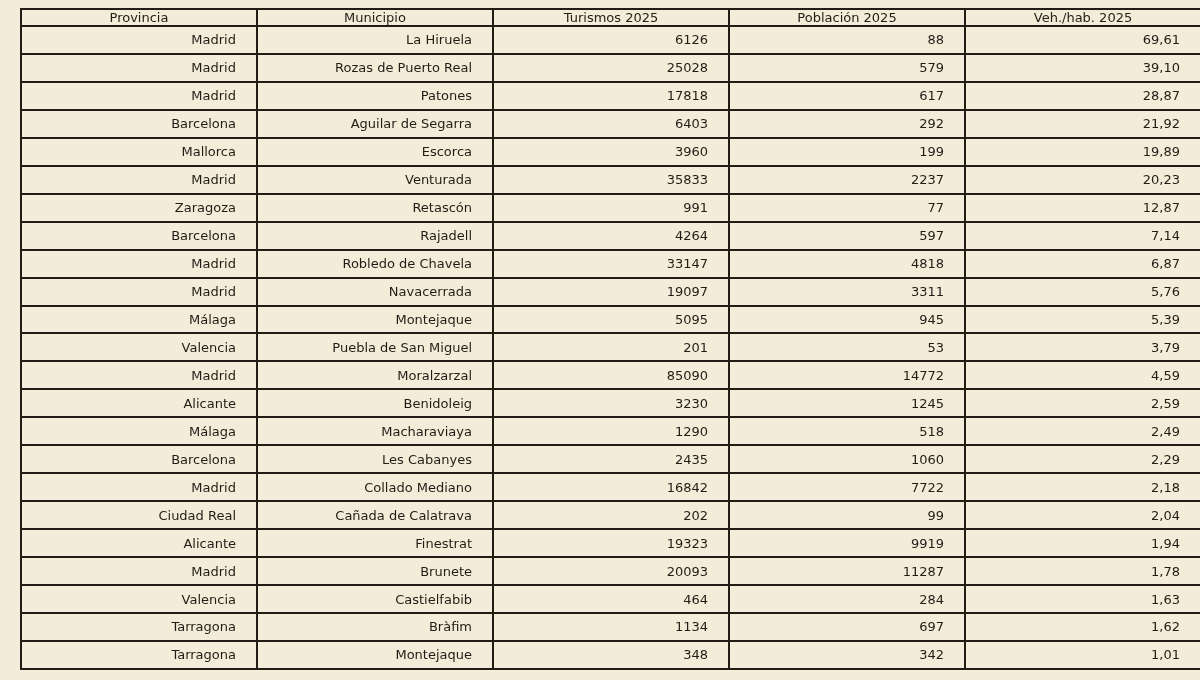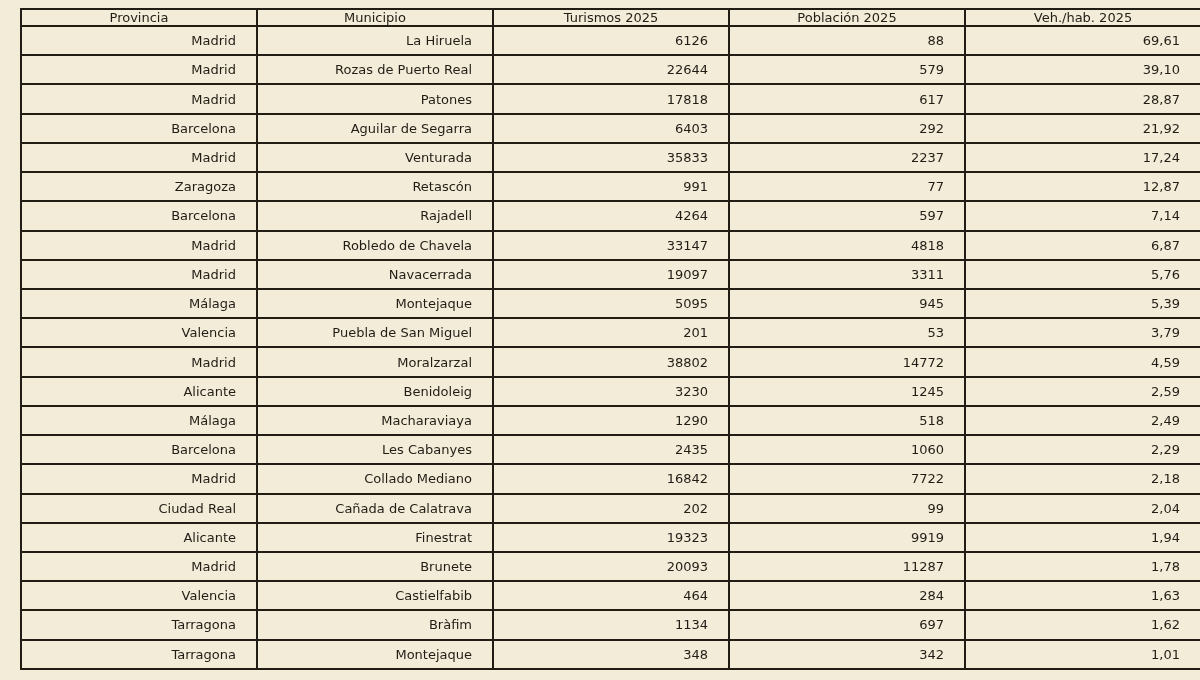--- a/index.html
+++ b/index.html
@@ -61,44 +61,51 @@
         <tr>
           <td>Madrid</td>
           <td>La Hiruela</td>
           <td>6126</td>
           <td>88</td>
           <td>69,61</td>
         </tr>
         <tr>
           <td>Madrid</td>
           <td>Rozas de Puerto Real</td>
-          <td>22644</td>
+          <td>25028</td>
           <td>579</td>
           <td>39,10</td>
         </tr>
         <tr>
           <td>Madrid</td>
           <td>Patones</td>
           <td>17818</td>
           <td>617</td>
           <td>28,87</td>
         </tr>
         <tr>
           <td>Barcelona</td>
           <td>Aguilar de Segarra</td>
           <td>6403</td>
           <td>292</td>
           <td>21,92</td>
         </tr>
         <tr>
+          <td>Mallorca</td>
+          <td>Escorca</td>
+          <td>3960</td>
+          <td>199</td>
+          <td>19,89</td>
+        </tr>
+        <tr>
           <td>Madrid</td>
           <td>Venturada</td>
           <td>35833</td>
           <td>2237</td>
-          <td>17,24</td>
+          <td>20,23</td>
         </tr>
         <tr>
           <td>Zaragoza</td>
           <td>Retascón</td>
           <td>991</td>
           <td>77</td>
           <td>12,87</td>
         </tr>
         <tr>
           <td>Barcelona</td>
@@ -131,21 +138,21 @@
         <tr>
           <td>Valencia</td>
           <td>Puebla de San Miguel</td>
           <td>201</td>
           <td>53</td>
           <td>3,79</td>
         </tr>
         <tr>
           <td>Madrid</td>
           <td>Moralzarzal</td>
-          <td>38802</td>
+          <td>85090</td>
           <td>14772</td>
           <td>4,59</td>
         </tr>
         <tr>
           <td>Alicante</td>
           <td>Benidoleig</td>
           <td>3230</td>
           <td>1245</td>
           <td>2,59</td>
         </tr>

